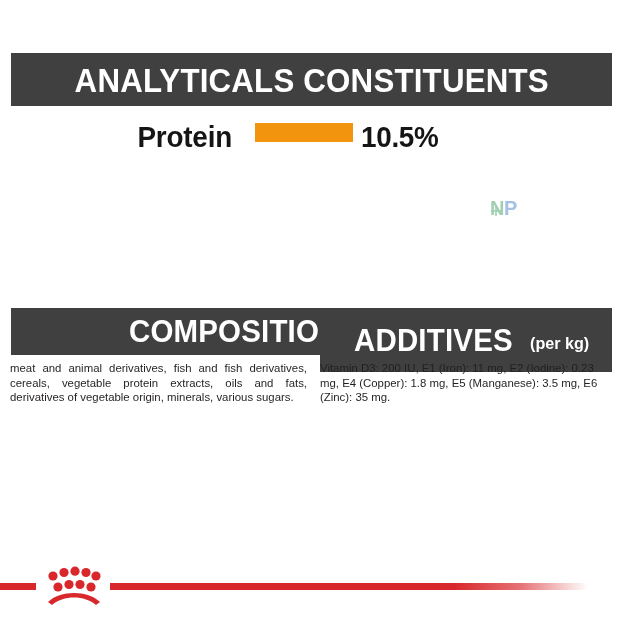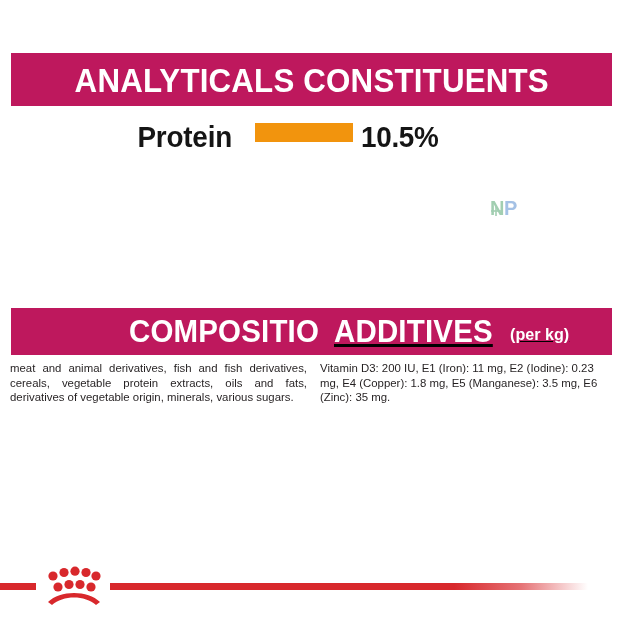--- a/index.html
+++ b/index.html
@@ -12,21 +12,21 @@
     height: 633px;
     position: relative;
     overflow: hidden;
     font-family: "Liberation Sans", sans-serif;
     -webkit-font-smoothing: antialiased;
   }
 
   
   .bar-header {
     position: absolute;
-    background: #be185d;
+    background: #404040;
     display: flex;
     align-items: center;
     justify-content: center;
     box-sizing: border-box;
   }
   .bar-header .bar-title {
     color: #ffffff;
     font-family: "Liberation Sans Narrow", "Liberation Sans", sans-serif;
     font-weight: 700;
     letter-spacing: 0.2px;
@@ -58,24 +58,23 @@
     font-size: 31px;
     line-height: 31px;
     transform: scaleX(0.95);
     transform-origin: left center;
   }
 
   #additives-header {
     left: 320px;
     top: 308px;
     width: 292px;
-    height: 47px;
-    justify-content: flex-start;
+    height: 64px;
+    justify-content: center;
     padding-left: 14px;
-    text-decoration: underline;
   }
   #additives-header .bar-title {
     font-size: 31px;
     line-height: 31px;
     transform: scaleX(0.95);
     transform-origin: left center;
   }
   #additives-header .bar-subtitle {
     color: #ffffff;
     font-family: "Liberation Sans Narrow", "Liberation Sans", sans-serif;

